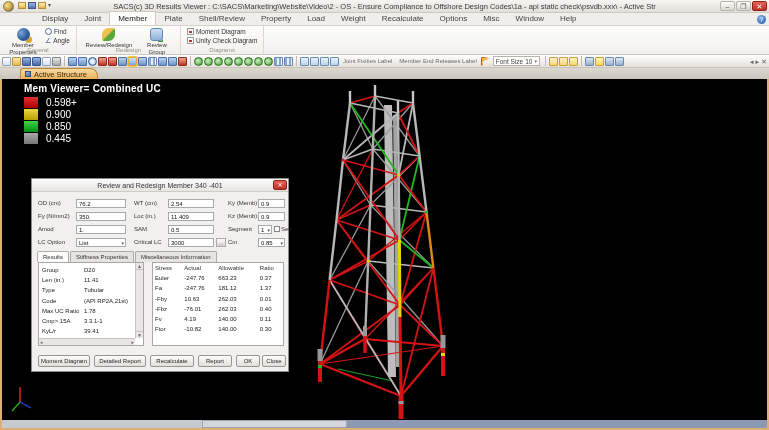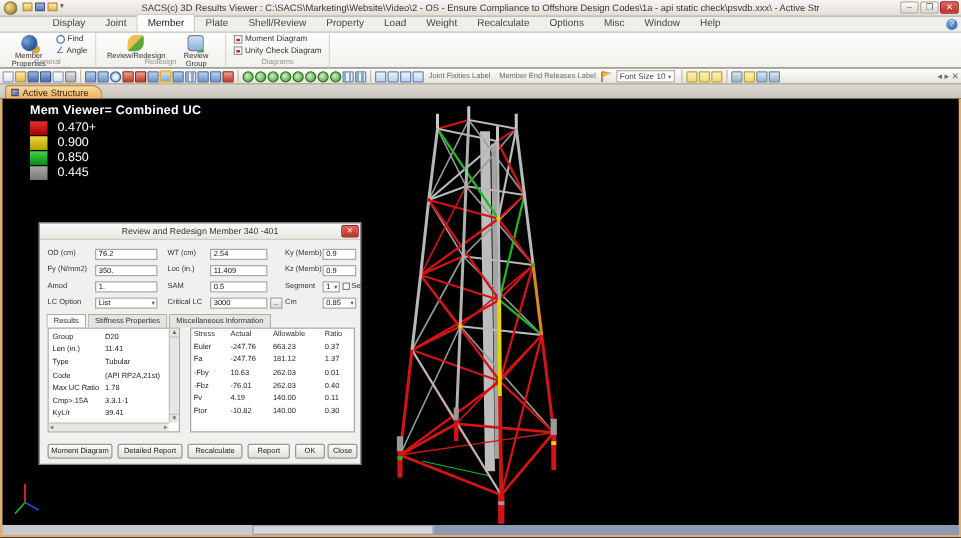--- a/index.html
+++ b/index.html
@@ -79,21 +79,21 @@
   .i-tool{background:linear-gradient(#e0e8f4,#98b0cc);border:1px solid #6888b0;}
   .tlabel{font-size:6px;color:#6a6a6a;white-space:nowrap;margin:0 3px;}
   .fontsize{display:flex;align-items:center;gap:2px;font-size:6.5px;color:#444;
     border:1px solid #b8b2a8;background:#fff;padding:0 2px;height:10px;margin:0 2px;}
   .fontsize .fsarrow{font-size:5px;color:#666;}
   .tb-right{margin-left:auto;display:flex;gap:2px;align-items:center;}
   .navglyph{font-size:7px;color:#666;line-height:9px;}
 
   
   .doctabs{position:absolute;top:68px;left:0;right:0;height:11px;
-    background:linear-gradient(#dcd8d0,#c9c4ba);display:flex;align-items:center;padding-left:4px;}
+    background:linear-gradient(#dcd8d0,#c9c4ba);display:flex;align-items:center;padding-left:20px;}
   .doctab{display:flex;align-items:center;gap:3px;height:11px;padding:0 10px 0 4px;
     background:linear-gradient(#f8d9a0,#eeb25c);border:1px solid #c08a3a;border-bottom:none;
     border-radius:3px 8px 0 0;font-size:7.5px;color:#3a2c14;}
   .doctab .cube{width:6px;height:6px;background:linear-gradient(135deg,#9ab8dc,#48689c);border:1px solid #35507c;}
 
   
   .viewport{position:absolute;top:79px;left:0;right:0;height:341px;background:#000;
     border-left:2px solid #dcb074;border-right:2px solid #dcb074;}
 
   
@@ -311,21 +311,21 @@
       <span>Active Structure</span>
     </div>
   </div>
 
   <div class="viewport">
 
     <div class="legend">
       <div class="legend-title">Mem Viewer= Combined UC</div>
       <div class="legend-row">
         <div class="legend-swatch sw-0"></div>
-        <div class="legend-val">0.470+</div>
+        <div class="legend-val">0.598+</div>
       </div>
       <div class="legend-row">
         <div class="legend-swatch sw-1"></div>
         <div class="legend-val">0.900</div>
       </div>
       <div class="legend-row">
         <div class="legend-swatch sw-2"></div>
         <div class="legend-val">0.850</div>
       </div>
       <div class="legend-row">

